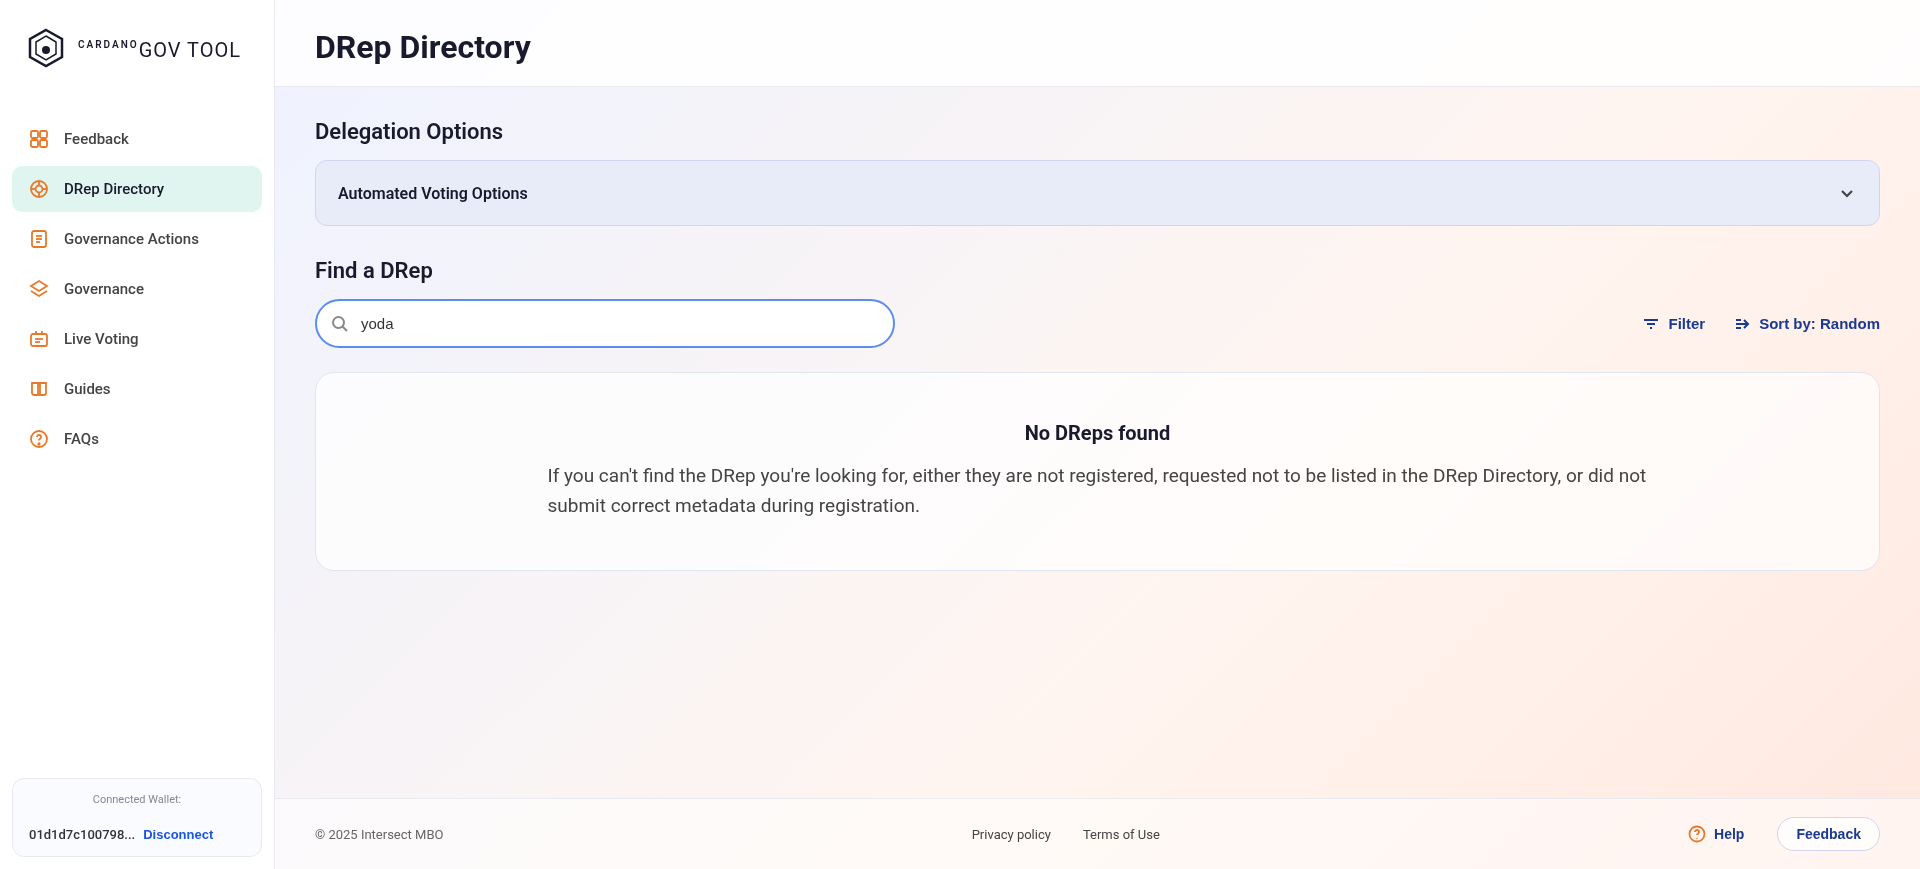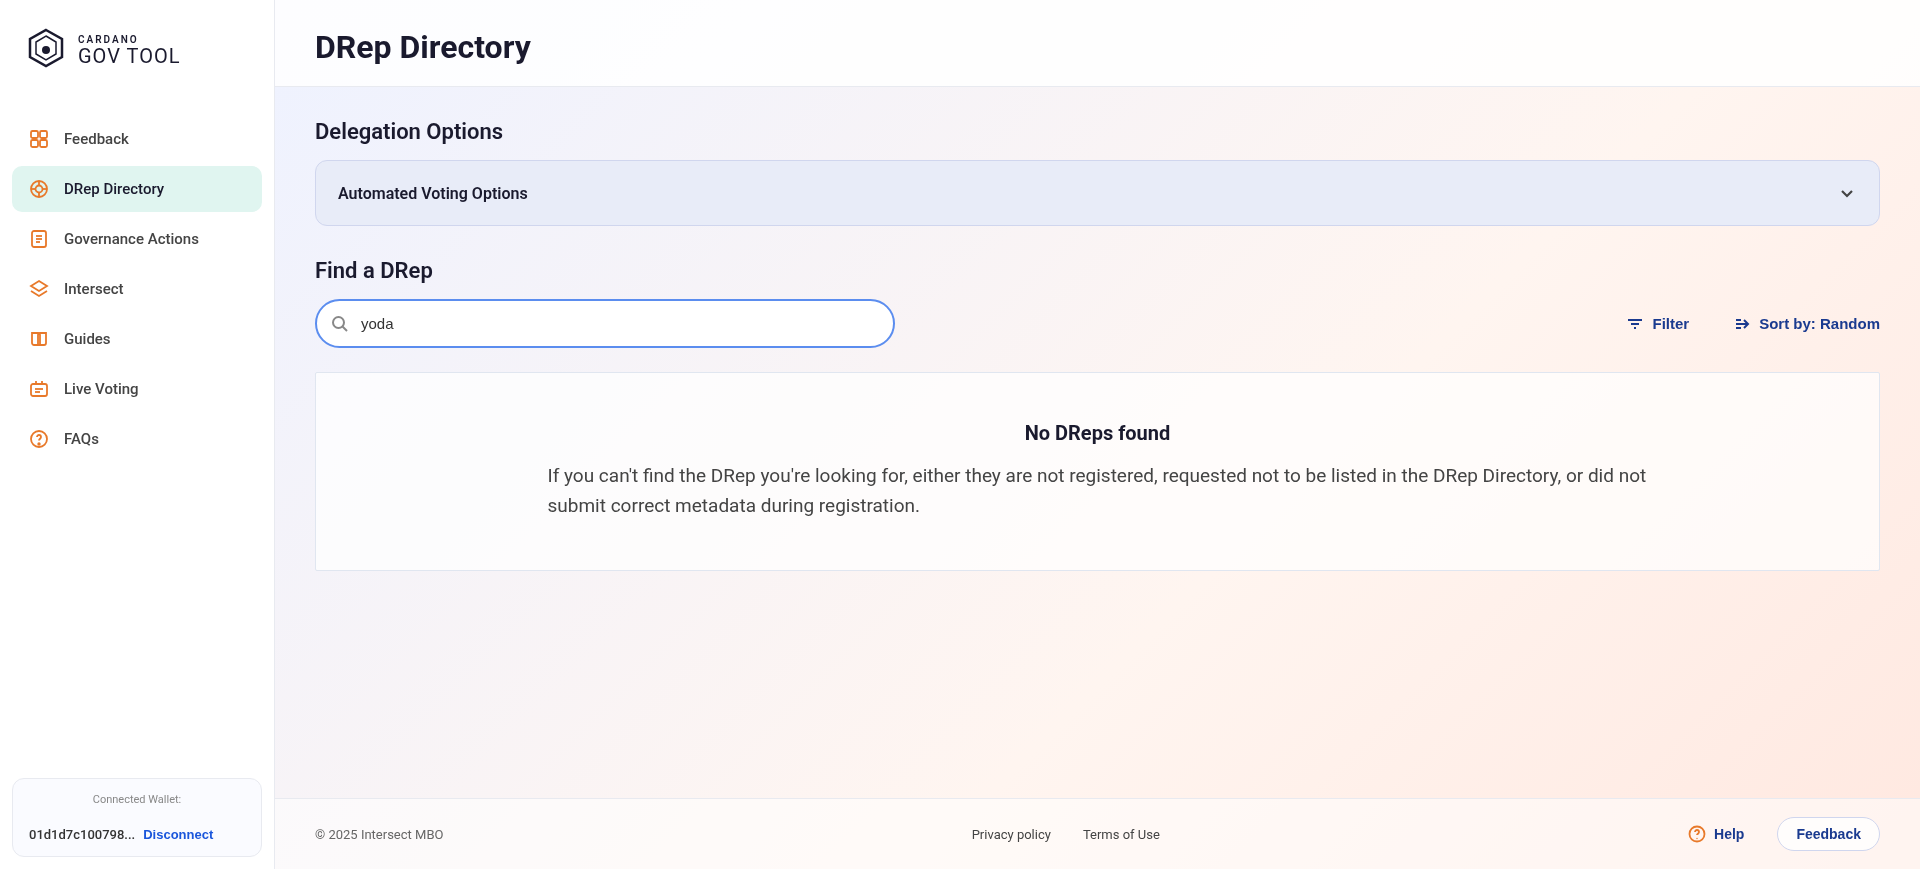--- a/index.html
+++ b/index.html
@@ -31,21 +31,21 @@
       gap: 10px;
     }
 
     .logo-icon {
       width: 44px;
       height: 44px;
     }
 
     .logo-text {
       display: flex;
-      flex-direction: column;
+      flex-direction: row;
       line-height: 1.1;
     }
 
     .logo-text-top {
       font-size: 10px;
       font-weight: 600;
       letter-spacing: 2px;
       color: #1a1a2e;
       text-transform: uppercase;
     }
@@ -225,21 +225,21 @@
       border-radius: 30px;
       font-size: 15px;
       color: #333;
       background: #fff;
       outline: none;
     }
 
     .filter-sort-area {
       display: flex;
       align-items: center;
-      gap: 44px;
+      gap: 28px;
       margin-left: auto;
     }
 
     .filter-btn {
       display: flex;
       align-items: center;
       gap: 8px;
       font-size: 15px;
       font-weight: 600;
       color: #1a3a8f;
@@ -259,21 +259,21 @@
       cursor: pointer;
       background: none;
       border: none;
       padding: 0;
     }
 
     
     .no-results-card {
       background: rgba(255,255,255,0.7);
       border: 1px solid #e0e6f0;
-      border-radius: 2px;
+      border-radius: 19px;
       padding: 48px 40px;
       margin-top: 24px;
       text-align: center;
     }
 
     .no-results-title {
       font-size: 20px;
       font-weight: 700;
       color: #1a1a2e;
       margin-bottom: 16px;
@@ -405,44 +405,44 @@
       <span>Governance Actions</span>
     </div>
 
     <div class="nav-item">
       <span class="nav-icon">
         <svg viewBox="0 0 20 20" fill="none" stroke="#e8792a" stroke-width="1.8">
           <polygon points="10,2 18,7 10,12 2,7"></polygon>
           <polyline points="2,12 10,17 18,12"></polyline>
         </svg>
       </span>
-      <span>Intersect</span>
-    </div>
-
-    <div class="nav-item">
-      <span class="nav-icon">
-        <svg viewBox="0 0 20 20" fill="none" stroke="#e8792a" stroke-width="1.8">
-          <path d="M3 4h6a2 2 0 0 1 2 2v10H5a2 2 0 0 1-2-2V4z"></path>
-          <path d="M17 4h-6a2 2 0 0 0-2 2v10h6a2 2 0 0 0 2-2V4z"></path>
-        </svg>
-      </span>
-      <span>Guides</span>
+      <span>Governance</span>
     </div>
 
     <div class="nav-item">
       <span class="nav-icon">
         <svg viewBox="0 0 20 20" fill="none" stroke="#e8792a" stroke-width="1.8">
           <rect x="2" y="5" width="16" height="12" rx="2"></rect>
           <line x1="7" y1="5" x2="7" y2="2"></line>
           <line x1="13" y1="5" x2="13" y2="2"></line>
           <line x1="6" y1="10" x2="14" y2="10"></line>
           <line x1="6" y1="13" x2="11" y2="13"></line>
         </svg>
       </span>
       <span>Live Voting</span>
+    </div>
+
+    <div class="nav-item">
+      <span class="nav-icon">
+        <svg viewBox="0 0 20 20" fill="none" stroke="#e8792a" stroke-width="1.8">
+          <path d="M3 4h6a2 2 0 0 1 2 2v10H5a2 2 0 0 1-2-2V4z"></path>
+          <path d="M17 4h-6a2 2 0 0 0-2 2v10h6a2 2 0 0 0 2-2V4z"></path>
+        </svg>
+      </span>
+      <span>Guides</span>
     </div>
 
     <div class="nav-item">
       <span class="nav-icon">
         <svg viewBox="0 0 20 20" fill="none" stroke="#e8792a" stroke-width="1.8">
           <circle cx="10" cy="10" r="8"></circle>
           <path d="M8 8a2 2 0 1 1 4 0c0 1.5-2 2-2 3.5"></path>
           <circle cx="10" cy="15" r="0.8" fill="#e8792a"></circle>
         </svg>
       </span>

